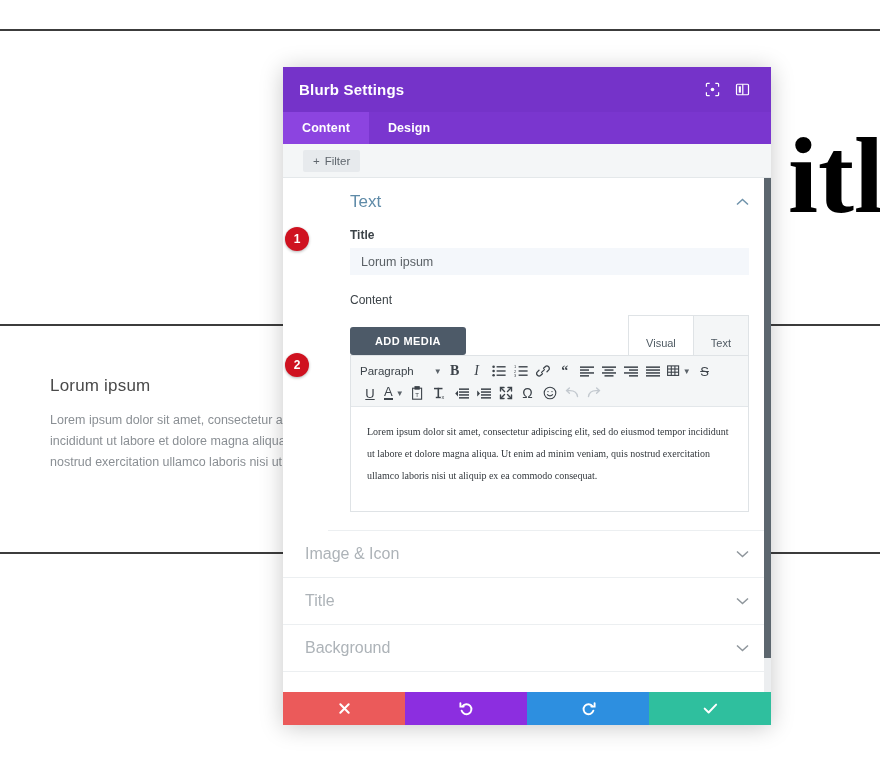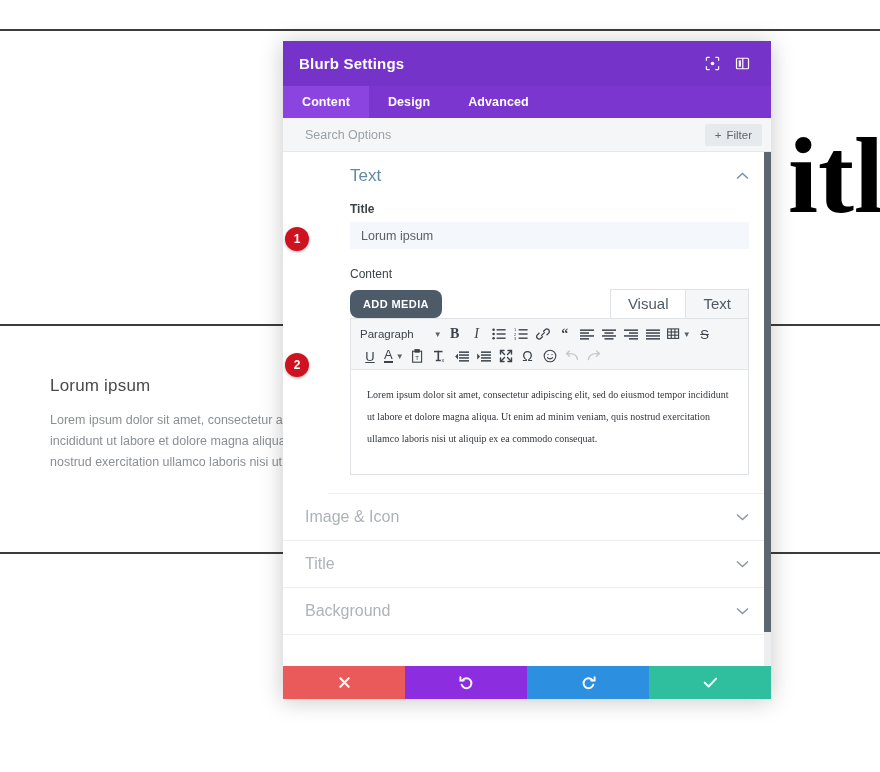--- a/index.html
+++ b/index.html
@@ -31,21 +31,21 @@
 
   .bg-bigtitle {
     position: absolute; left: 788px; top: 122px;
     font-family: "Liberation Serif", serif;
     font-size: 108px; font-weight: 700; color: #000; line-height: 1;
     white-space: nowrap;
   }
 
   
   #modal {
-    position: absolute; left: 283px; top: 41px;
+    position: absolute; left: 283px; top: 67px;
     width: 488px; height: 658px;
     background: #fff;
     box-shadow: 0 2px 22px rgba(0,0,0,.22);
     display: flex; flex-direction: column;
     overflow: hidden;
   }
 
   .modal-header {
     height: 45px; background: #7533c9; flex: 0 0 auto;
     display: flex; align-items: center; padding: 0 16px;
@@ -104,28 +104,28 @@
   .text-input {
     width: 100%; height: 27px; background: #f4f7fb; border: 0; outline: none;
     padding: 0 11px; font-size: 12.5px; color: #5b6166;
     font-family: "Liberation Sans", sans-serif;
   }
 
   .content-label { font-size: 12px; color: #3c4348; margin: 18px 0 8px 0; }
 
   .editor-topbar { display: flex; align-items: flex-end; justify-content: space-between; }
   .add-media {
-    background: #4d5a68; color: #fff; border: 0; border-radius: 8px;
+    background: #4d5a68; color: #fff; border: 0; border-radius: 3px;
     font-size: 11px; font-weight: 700; letter-spacing: .4px;
-    padding: 8px 13px; cursor: pointer; font-family: "Liberation Sans", sans-serif;
+    padding: 8px 25px; cursor: pointer; font-family: "Liberation Sans", sans-serif;
   }
   .vt-tabs { display: flex; }
   .vt-tab {
     border: 1px solid #dfe3e6; border-bottom: 0; background: #f4f6f7;
-    font-size: 15px; color: #4f5a63; padding: 5px 17px 6px 17px; cursor: pointer;
+    font-size: 11px; color: #4f5a63; padding: 21px 17px 6px 17px; cursor: pointer;
     font-family: "Liberation Sans", sans-serif;
   }
   .vt-tab.active { background: #fff; }
   .vt-tab + .vt-tab { margin-left: -1px; }
 
   .editor-box { border: 1px solid #dfe3e6; background: #fff; }
   .editor-toolbar { background: #f4f6f7; border-bottom: 1px solid #e3e7ea; padding: 4px 4px 2px 4px; }
   .tb-row { display: flex; align-items: center; height: 22px; }
   .tb-btn {
     min-width: 22px; height: 22px; display: flex; align-items: center; justify-content: center;
@@ -218,25 +218,23 @@
           <rect x="1.6" y="2.4" width="12.8" height="11.2" rx="1"></rect>
           <rect x="4" y="4.6" width="2.3" height="6.8" fill="#fff" stroke="none"></rect>
           <line x1="8.3" y1="2.4" x2="8.3" y2="13.6"></line>
         </svg>
       </div>
     </div>
 
     <div class="modal-tabs">
       <div class="modal-tab active">Content</div>
       <div class="modal-tab">Design</div>
-      <div class="modal-tab">Advanced</div>
     </div>
 
     <div class="search-bar">
-      <input class="search-input" type="text" placeholder="Search Options" style="">
       <button class="filter-btn">
         <span>+</span>
         <span>Filter</span>
       </button>
     </div>
 
     <div class="modal-body">
       <div class="scroll-area">
 
         <div class="section-open">

